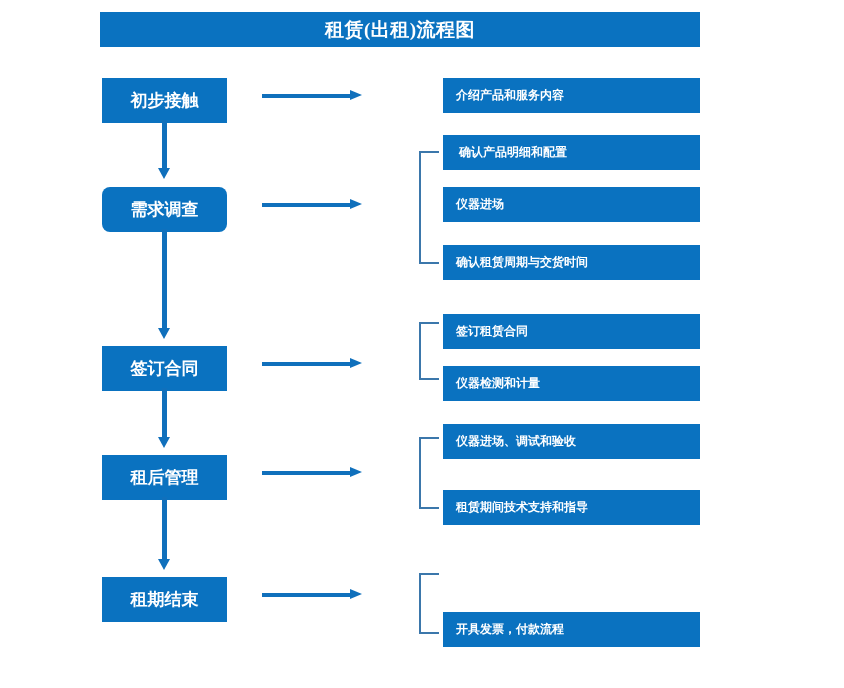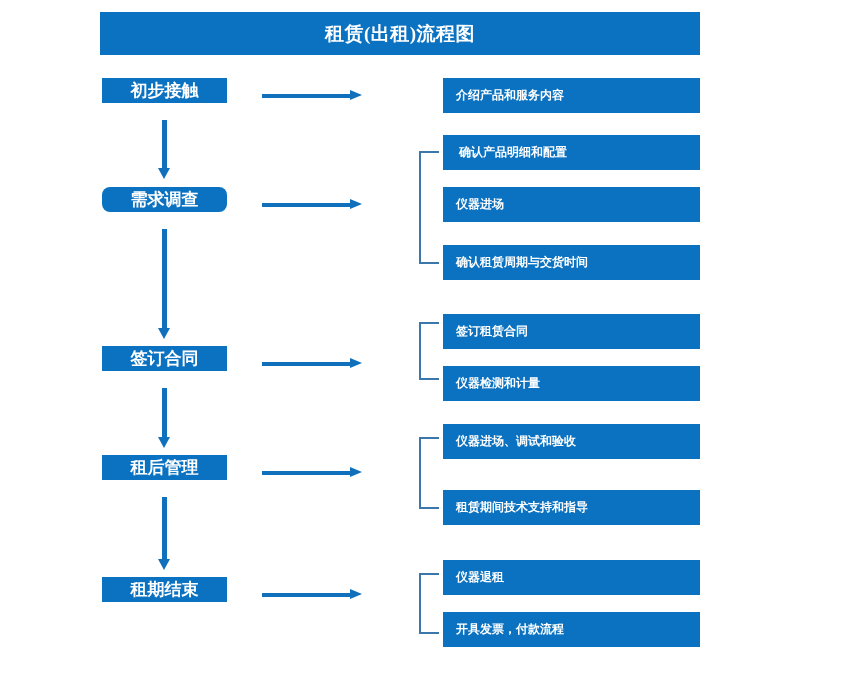--- a/index.html
+++ b/index.html
@@ -17,21 +17,21 @@
   #canvas {
     position: relative;
     width: 844px;
     height: 688px;
   }
   .title-bar {
     position: absolute;
     left: 100px;
     top: 12px;
     width: 600px;
-    height: 43px;
+    height: 35px;
     background: #0a72c0;
     color: #ffffff;
     display: flex;
     align-items: center;
     justify-content: center;
     font-size: 19px;
     font-weight: bold;
     letter-spacing: 0.5px;
   }
   .node {
@@ -40,21 +40,21 @@
     color: #ffffff;
     display: flex;
     align-items: center;
     font-size: 17px;
     font-weight: bold;
     box-sizing: border-box;
   }
   .node.left {
     left: 102px;
     width: 125px;
-    height: 25px;
+    height: 45px;
     justify-content: center;
     font-size: 17px;
   }
   .node.right {
     left: 443px;
     width: 257px;
     height: 35px;
     justify-content: flex-start;
     padding-left: 13px;
     font-size: 12px;
@@ -172,16 +172,15 @@
   <div class="bracket" style="left:419px; top:573px; height:61px;"></div>
 
   <div class="node right" style="top:78px;">介绍产品和服务内容</div>
   <div class="node right" style="top:135px;padding-left:16px;">确认产品明细和配置</div>
   <div class="node right" style="top:187px;">仪器进场</div>
   <div class="node right" style="top:245px;">确认租赁周期与交货时间</div>
   <div class="node right" style="top:314px;">签订租赁合同</div>
   <div class="node right" style="top:366px;">仪器检测和计量</div>
   <div class="node right" style="top:424px;">仪器进场、调试和验收</div>
   <div class="node right" style="top:490px;">租赁期间技术支持和指导</div>
-  <div class="node right" style="top:560px;">仪器退租</div>
   <div class="node right" style="top:612px;">开具发票，付款流程</div>
 
 </div>
 
 </body></html>

